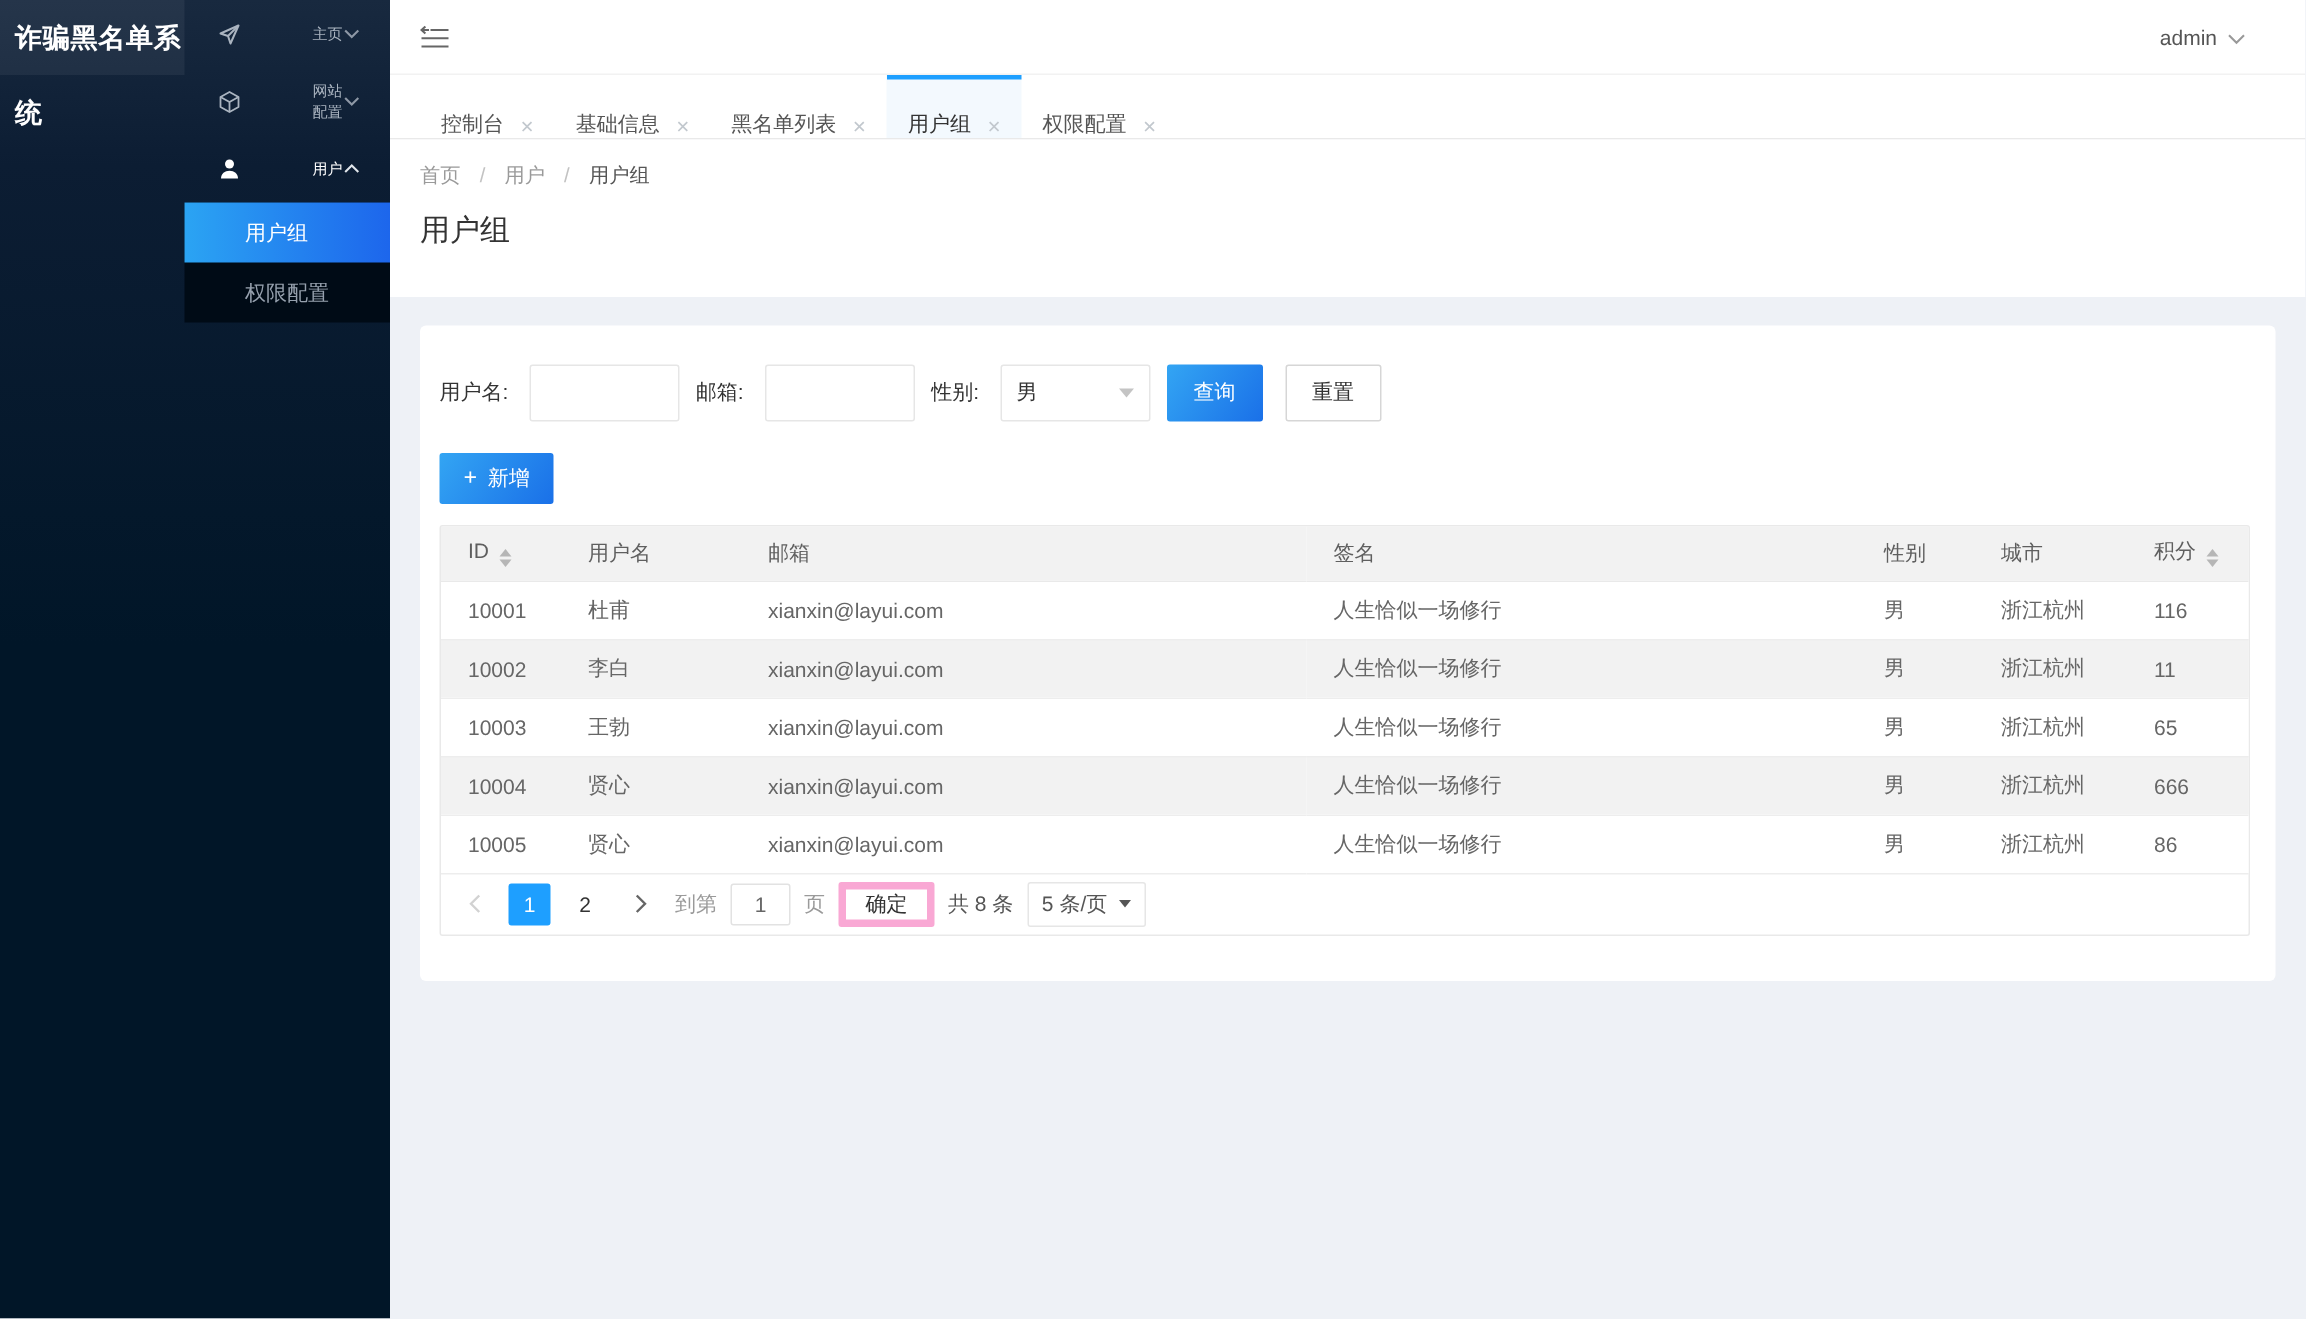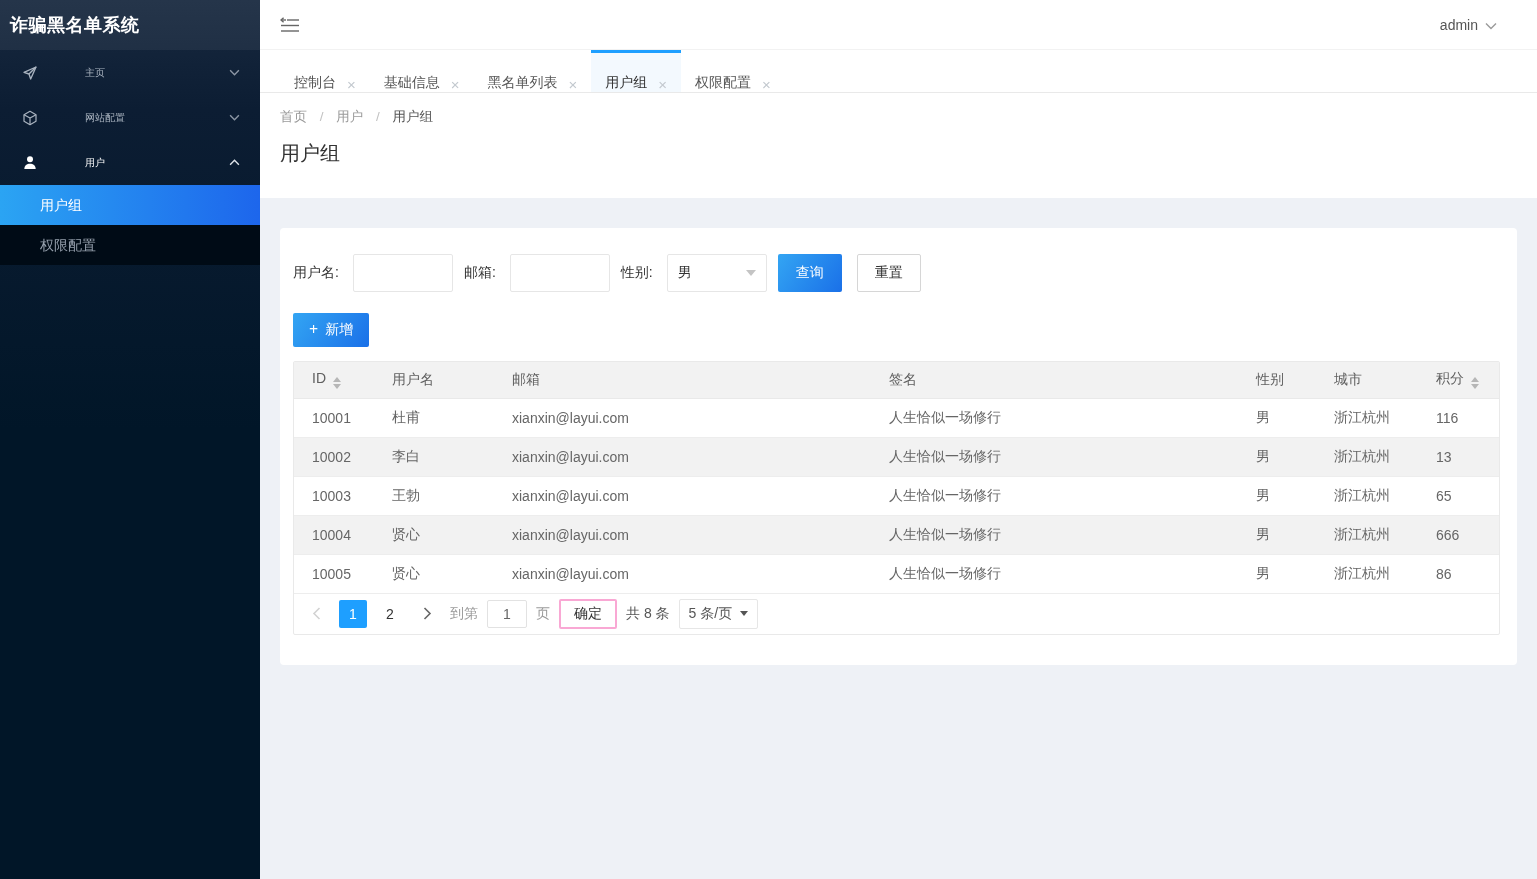--- a/index.html
+++ b/index.html
@@ -5,21 +5,21 @@
   * { margin:0; padding:0; box-sizing:border-box; }
   html,body { width:1537px; height:879px; overflow:hidden; }
   body {
     font-family:"Liberation Sans","DejaVu Sans",sans-serif;
     font-size:14px; color:#333; background:#eef1f6; display:flex;
   }
   
   .sidebar {
     width:260px; min-width:260px; height:100%;
     background:linear-gradient(180deg,#18293f 0px,#0c1d33 110px,#011628 430px,#011628 100%);
-    display:flex; flex-direction:column;
+    display:flex; flex-direction:row;
   }
   .logo {
     height:50px; line-height:50px; padding-left:10px;
     font-size:18px; font-weight:bold; color:#fff;
     background:rgba(255,255,255,0.06); letter-spacing:0.5px;
   }
   .nav-item {
     height:45px; display:flex; align-items:center; padding:0 20px 0 22px;
     color:#aab4c0; cursor:pointer;
   }
@@ -58,21 +58,21 @@
   .tab .x { color:#c2c8ce; font-size:15px; line-height:1; cursor:pointer; }
   .tab.active { background:#f3f9fe; color:#333; box-shadow:inset 0 3px 0 #1e9fff; }
   
   .white-band { background:#fff; padding:15px 20px 31px; }
   .breadcrumb { font-size:13.5px; color:#9a9a9a; }
   .breadcrumb .sep { margin:0 9px; color:#c2c2c2; }
   .breadcrumb .crumb { cursor:pointer; }
   .breadcrumb .current { color:#555; }
   .page-title { font-size:20px; font-weight:500; color:#333; margin-top:14px; }
   
-  .content { flex:1; padding:30px 20px; overflow:hidden; }
+  .content { flex:1; padding:19px 20px; overflow:hidden; }
   .card { background:#fff; border-radius:4px; padding:13px 17px 30px 13px; }
   .filter-row { display:flex; align-items:center; margin-top:13px; }
   .filter-row label { font-size:14px; color:#333; margin-right:14px; }
   .inp {
     width:100px; height:38px; border:1px solid #e6e6e6; border-radius:2px;
     margin-right:11px; padding:0 10px; font-size:14px; color:#333; outline:none;
   }
   .sel {
     width:100px; height:38px; border:1px solid #e6e6e6; border-radius:2px;
     display:flex; align-items:center; padding:0 10px; cursor:pointer; color:#333;
@@ -123,21 +123,21 @@
   }
   .pg.active { background:#1e9fff; color:#fff; cursor:default; }
   .pg.prev { color:#d2d2d2; cursor:default; }
   .pg.next { color:#666; }
   .muted { color:#9a9a9a; }
   .goto {
     width:40px; height:28px; border:1px solid #e2e2e2; border-radius:2px;
     text-align:center; font-size:14px; color:#666; outline:none;
   }
   .confirm {
-    height:30px; padding:0 13px; background:#fff; border:2px solid #f9a8d4;
+    height:30px; padding:0 13px; background:#fff; border:5px solid #f9a8d4;
     border-radius:2px; font-size:14px; color:#333; cursor:pointer; font-family:inherit;
   }
   .total { color:#555;text-align:center; }
   .sel.small { width:auto; height:30px; margin:0; padding:0 9px; font-size:14px; color:#555; }
   .sel.small .tri { margin-left:8px; border-top-color:#555; border-left-width:4px; border-right-width:4px; border-top-width:5px; }
 </style>
 </head>
 <body>
 
 <aside class="sidebar">
@@ -308,21 +308,21 @@
                 <td>浙江杭州</td>
                 <td>116</td>
             </tr>
             <tr>
               <td>10002</td>
                 <td>李白</td>
                 <td>xianxin@layui.com</td>
                 <td>人生恰似一场修行</td>
                 <td>男</td>
                 <td>浙江杭州</td>
-                <td>13</td>
+                <td>11</td>
             </tr>
             <tr>
               <td>10003</td>
                 <td>王勃</td>
                 <td>xianxin@layui.com</td>
                 <td>人生恰似一场修行</td>
                 <td>男</td>
                 <td>浙江杭州</td>
                 <td>65</td>
             </tr>

